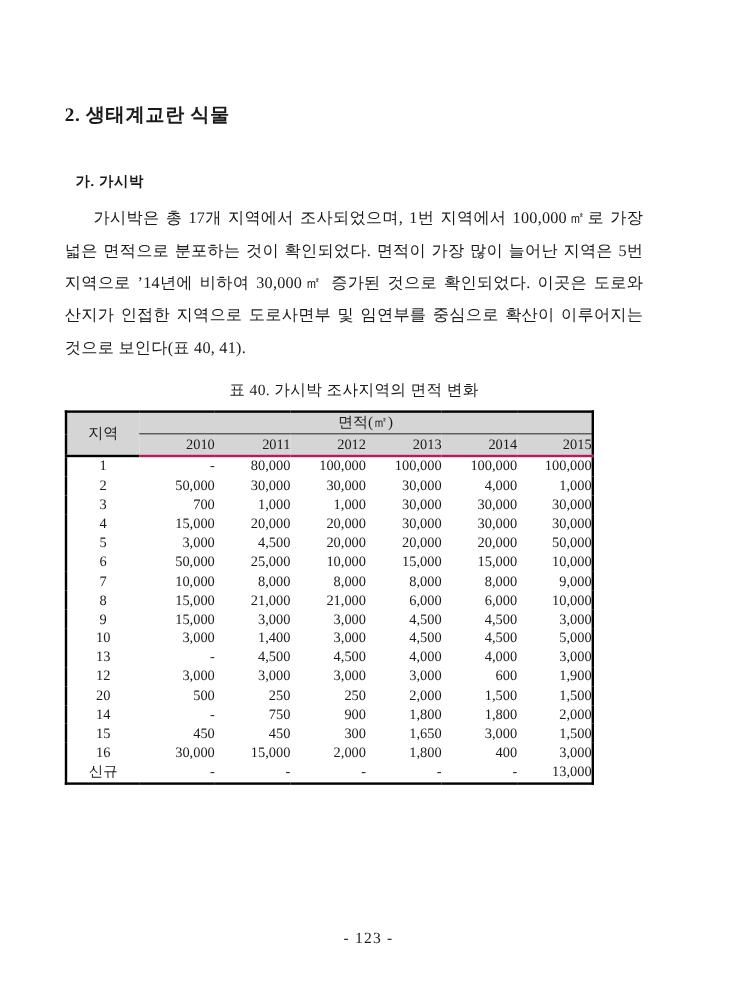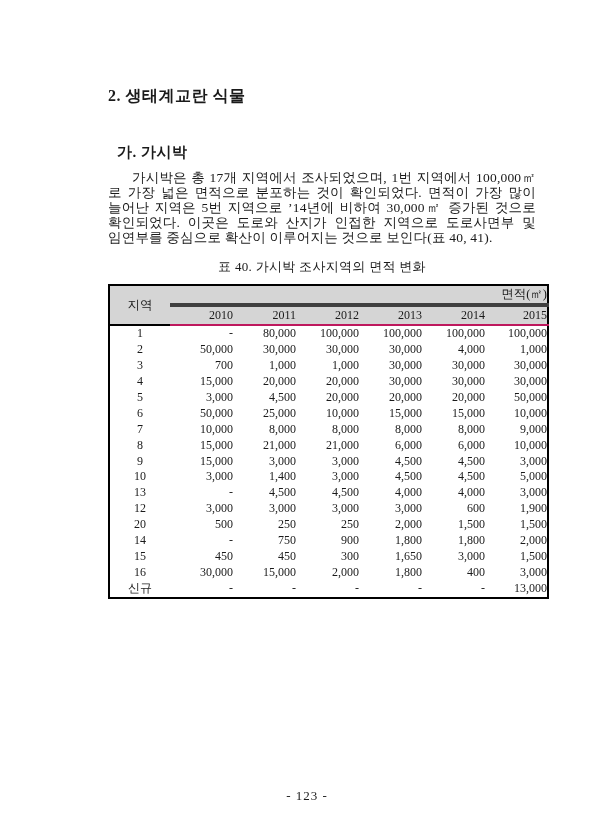--- a/index.html
+++ b/index.html
@@ -12,39 +12,39 @@
     height: 840px;
     font-family: "Liberation Serif", "DejaVu Serif", serif;
     color: #1a1a1a;
     overflow: hidden;
   }
   .page {
     position: relative;
     box-sizing: border-box;
     width: 614px;
     height: 840px;
-    padding: 86px 78px 0 108px;
+    padding: 86px 78px 0 54px;
     background: #ffffff;
   }
   .section-title {
     font-size: 16px;
     font-weight: bold;
     margin: 0;
     letter-spacing: 0.5px;
   }
   .subsection-title {
-    font-size: 15px;
+    font-size: 12px;
     font-weight: bold;
     margin: 36px 0 0 9px;
     letter-spacing: 0.5px;
   }
   .body-paragraph {
     margin: 8px 0 0 0;
     font-size: 13.5px;
-    line-height: 15px;
+    line-height: 27px;
     text-align: justify;
     text-indent: 24px;
     letter-spacing: 0.2px;
     word-break: keep-all;
   }
   .table-caption {
     margin: 13px 0 8px 0;
     font-size: 13px;
     letter-spacing: 0.3px;
     text-align: center;
@@ -67,23 +67,23 @@
     background: #d5d5d5;
     height: 16px;
   }
   th.region-h {
     width: 60px;
     text-align: center;
     font-size: 12.5px;
     border-bottom: 2px solid #000000;
   }
   th.area-h {
-    text-align: right;
+    text-align: center;
     font-size: 12.5px;
-    border-bottom: 4px solid #404040;
+    border-bottom: 1px solid #404040;
     height: 17px;
   }
   th.year-cell {
     text-align: right;
     padding-right: 13px;
     font-weight: bold;
     border-bottom: 2px solid #be185d;
     height: 17px;
   }
   tbody td {
@@ -94,21 +94,21 @@
     text-align: center;
   }
   td.value-cell {
     text-align: right;
     padding-right: 13px;
   }
   .page-footer {
     position: absolute;
     left: 0;
     right: 0;
-    bottom: 36px;
+    bottom: 50px;
     text-align: center;
     font-size: 13px;
     letter-spacing: 1px;
   }
 </style>
 </head>
 <body>
 
 <div class="page">
 

